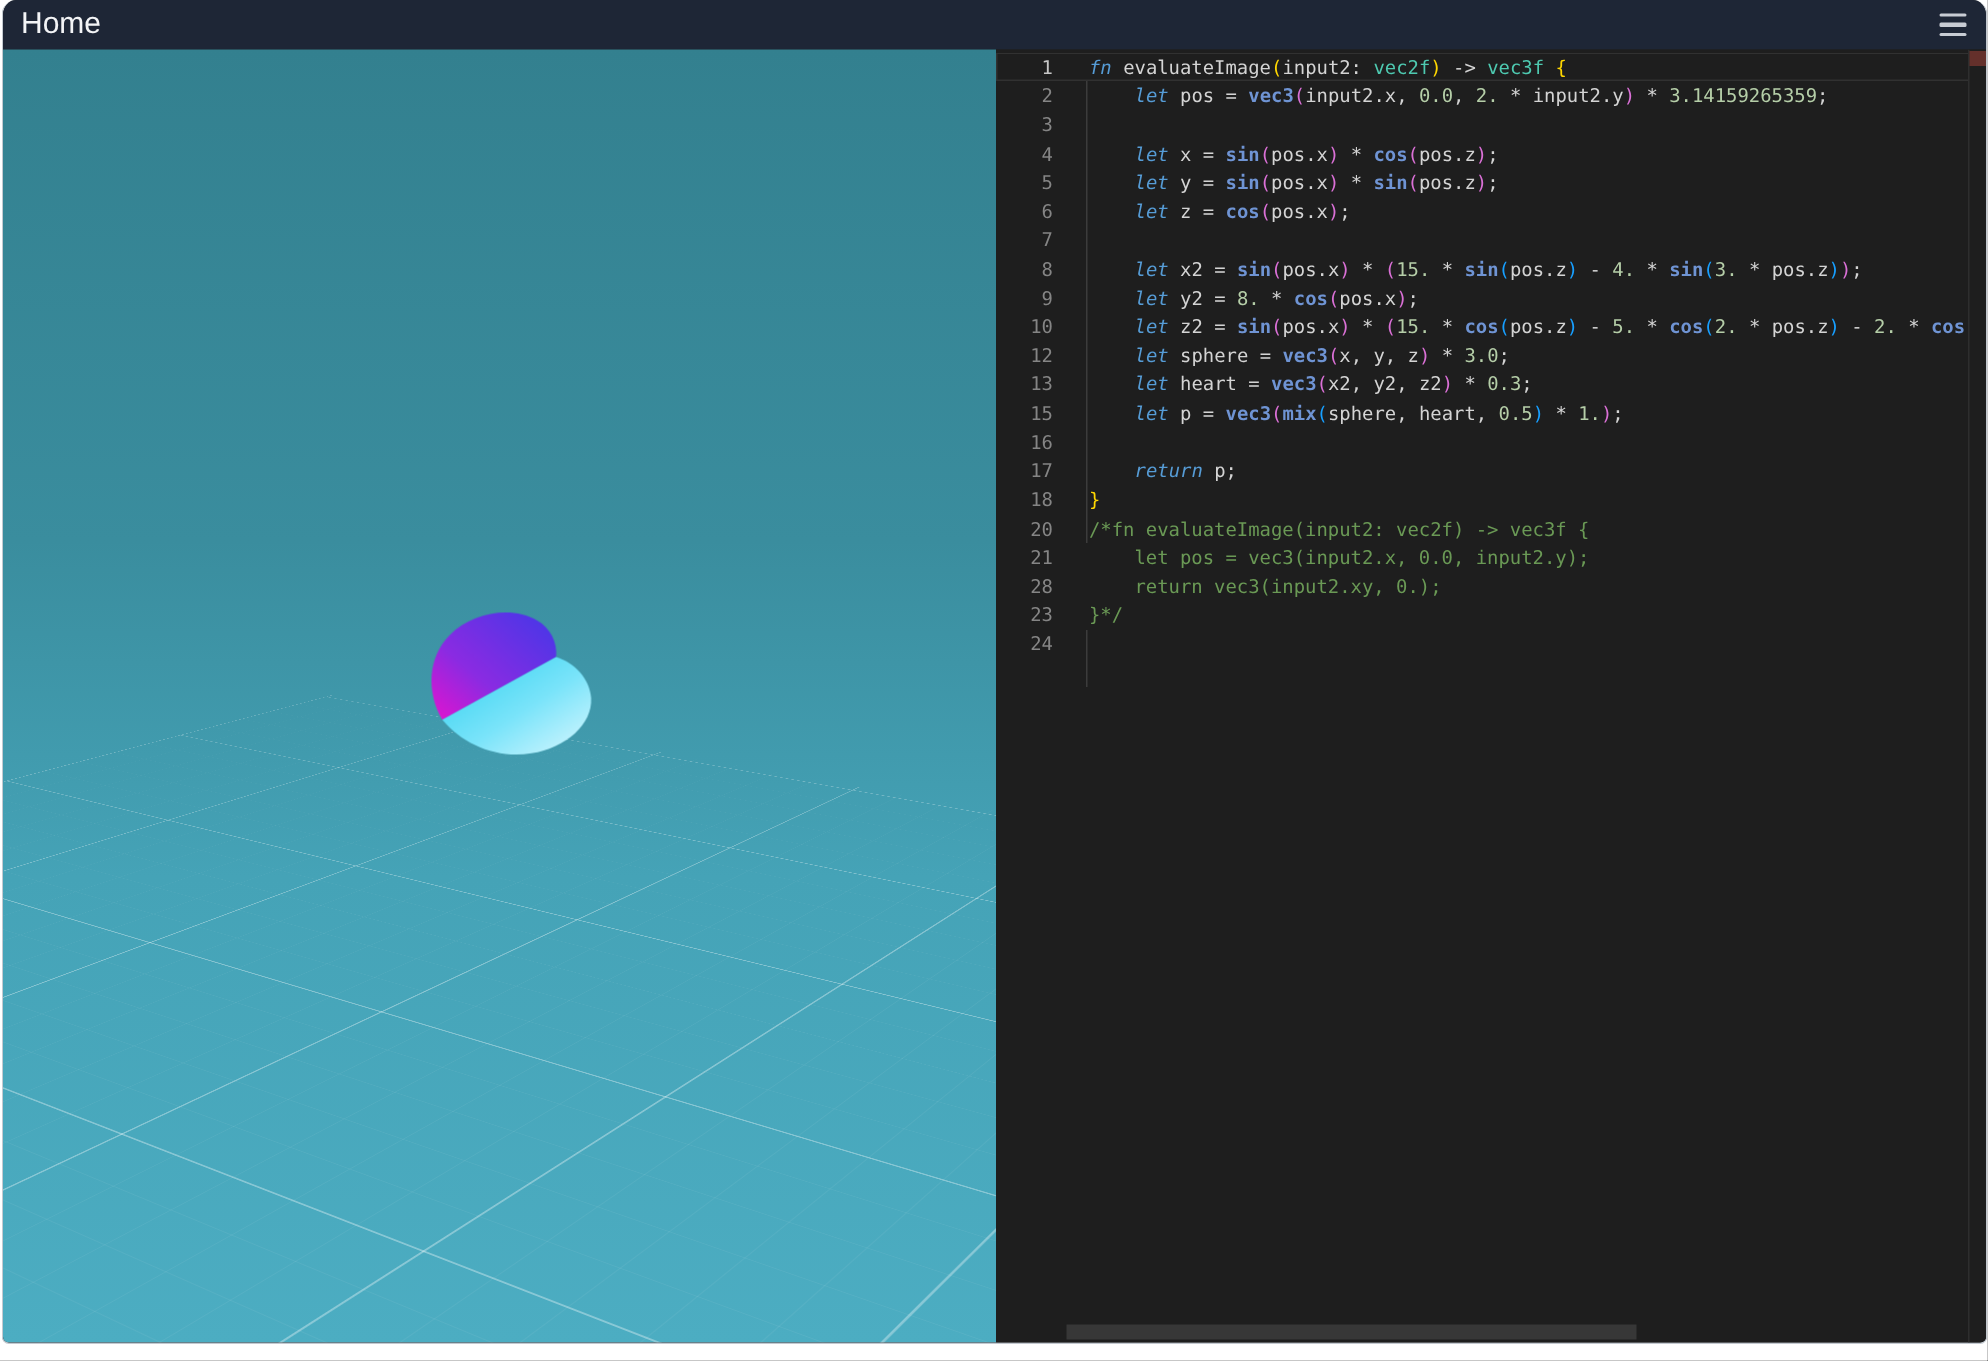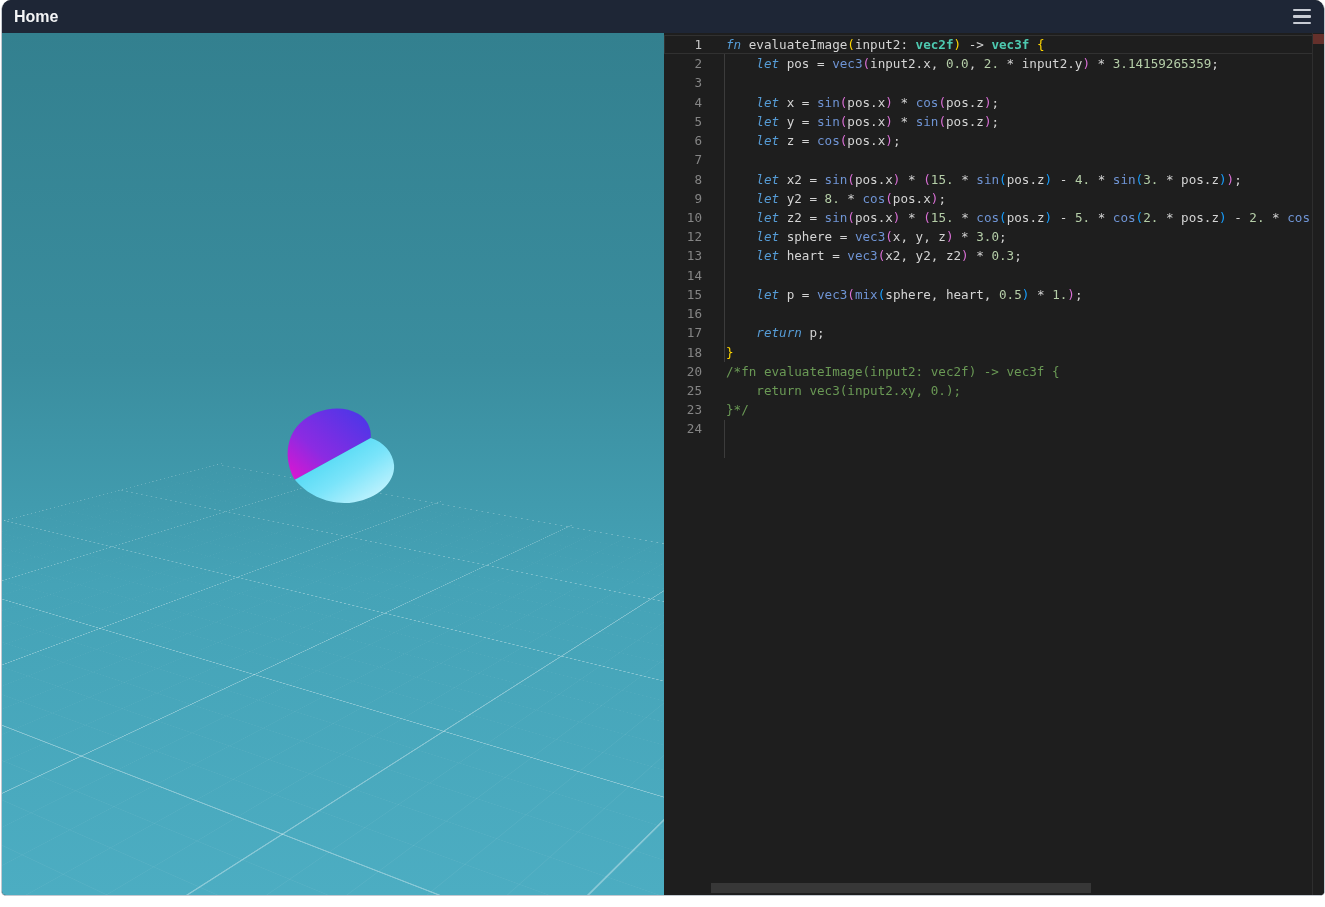--- a/index.html
+++ b/index.html
@@ -3,21 +3,21 @@
 <meta charset="utf-8">
 <style>
   html,body{margin:0;padding:0;background:#ffffff;width:1325px;height:907px;overflow:hidden;
     font-family:"Liberation Sans", sans-serif;}
   .window{position:absolute;left:1px;top:0;width:1322px;height:895px;
     border:1px solid #c3c9d0;border-top:none;border-radius:10px 10px 5px 5px;overflow:hidden;
     background:#1e1e1e;}
   
   .app-header{position:relative;height:33px;background:var(--header-bg,#1e2636);
     display:flex;align-items:center;}
-  .app-title{color:var(--header-text,#f3f4f6);font-size:16px;font-weight:bold;padding-left:12px;}
+  .app-title{color:var(--header-text,#f3f4f6);font-size:20px;font-weight:normal;padding-left:12px;}
   .menu-btn{position:absolute;right:13px;top:9px;width:18px;height:15px;cursor:pointer;
     display:flex;flex-direction:column;justify-content:space-between;}
   .menu-btn i{display:block;height:2.4px;background:#c8ccd4;border-radius:1px;}
   
   .content{display:flex;height:862px;}
   
   .viewport{position:relative;width:662px;height:100%;overflow:hidden;
     background:linear-gradient(180deg,var(--viewport-top,#33808f) 0%,#3a8d9e 38%,#45a3b7 64%,var(--viewport-bottom,#4cadc2) 100%);}
   .grid-wrap{position:absolute;inset:0;
     -webkit-mask-image:linear-gradient(180deg,transparent 30%,rgba(0,0,0,.45) 46%,#000 68%);
@@ -32,22 +32,22 @@
   .blob{position:absolute;left:281px;top:370px;width:122px;height:107px;}
   
   .editor{position:relative;flex:1;height:100%;background:var(--editor-bg,#1e1e1e);overflow:hidden;
     font-family:"DejaVu Sans Mono", monospace;font-size:12.6px;}
   .lines{position:relative;padding-top:2px;}
   .line{display:flex;height:19.23px;line-height:19.23px;white-space:pre;}
   .line.current{box-shadow:inset 0 0 0 1px #313131;}
   .ln{flex:none;width:38px;padding-right:10px;text-align:right;color:var(--line-number,#858585);}
   .line.current .ln{color:var(--line-number-active,#c6c6c6);}
   .code{flex:none;padding-left:14px;}
-  .tk-kw{color:var(--tk-kw,#569cd6);font-style:italic;}  .tk-ty{color:var(--tk-ty,#4ec9b0);font-weight:bold;}
-  .tk-fnb{color:var(--tk-fnb,#6f94d4);}.tk-num{color:var(--tk-num,#b5cea8);text-align:right;}
+  .tk-kw{color:var(--tk-kw,#569cd6);font-style:italic;}  .tk-ty{color:var(--tk-ty,#4ec9b0);}
+  .tk-fnb{color:var(--tk-fnb,#6f94d4);font-weight:bold;}.tk-num{color:var(--tk-num,#b5cea8);text-align:right;}
   .tk-pl{color:var(--tk-pl,#d4d4d4);}  .tk-cm{color:var(--tk-cm,#6a9955);}
   .tk-b1{color:var(--tk-b1,#ffd700);}  .tk-b2{color:var(--tk-b2,#da70d6);}
   .tk-b3{color:var(--tk-b3,#179fff);}
   .indent-guide{position:absolute;left:60px;width:1px;background:#3c3c3c;}
   .guide-1{top:21.2px;height:307.7px;}
   .guide-2{top:386.7px;height:38.5px;}
   .v-rail{position:absolute;right:0;top:0;bottom:0;width:11px;background:#1e1e1e;border-left:1px solid #2e2e2e;}
   .ruler-mark{position:absolute;left:0;right:0;top:1px;height:10px;background:rgba(186,72,60,.45);}
   .h-scrollbar{position:absolute;left:47px;bottom:2px;width:380px;height:10px;background:rgba(121,121,121,.28);}
 </style>
@@ -96,27 +96,27 @@
           <div class="line"><span class="ln">3</span><span class="code"></span></div>
           <div class="line"><span class="ln">4</span><span class="code"><span class="tk-pl">    </span><span class="tk-kw">let</span><span class="tk-pl"> x = </span><span class="tk-fnb">sin</span><span class="tk-b2">(</span><span class="tk-pl">pos.x</span><span class="tk-b2">)</span><span class="tk-pl"> * </span><span class="tk-fnb">cos</span><span class="tk-b2">(</span><span class="tk-pl">pos.z</span><span class="tk-b2">)</span><span class="tk-pl">;</span></span></div>
           <div class="line"><span class="ln">5</span><span class="code"><span class="tk-pl">    </span><span class="tk-kw">let</span><span class="tk-pl"> y = </span><span class="tk-fnb">sin</span><span class="tk-b2">(</span><span class="tk-pl">pos.x</span><span class="tk-b2">)</span><span class="tk-pl"> * </span><span class="tk-fnb">sin</span><span class="tk-b2">(</span><span class="tk-pl">pos.z</span><span class="tk-b2">)</span><span class="tk-pl">;</span></span></div>
           <div class="line"><span class="ln">6</span><span class="code"><span class="tk-pl">    </span><span class="tk-kw">let</span><span class="tk-pl"> z = </span><span class="tk-fnb">cos</span><span class="tk-b2">(</span><span class="tk-pl">pos.x</span><span class="tk-b2">)</span><span class="tk-pl">;</span></span></div>
           <div class="line"><span class="ln">7</span><span class="code"></span></div>
           <div class="line"><span class="ln">8</span><span class="code"><span class="tk-pl">    </span><span class="tk-kw">let</span><span class="tk-pl"> x2 = </span><span class="tk-fnb">sin</span><span class="tk-b2">(</span><span class="tk-pl">pos.x</span><span class="tk-b2">)</span><span class="tk-pl"> * </span><span class="tk-b2">(</span><span class="tk-num">15.</span><span class="tk-pl"> * </span><span class="tk-fnb">sin</span><span class="tk-b3">(</span><span class="tk-pl">pos.z</span><span class="tk-b3">)</span><span class="tk-pl"> - </span><span class="tk-num">4.</span><span class="tk-pl"> * </span><span class="tk-fnb">sin</span><span class="tk-b3">(</span><span class="tk-num">3.</span><span class="tk-pl"> * pos.z</span><span class="tk-b3">)</span><span class="tk-b2">)</span><span class="tk-pl">;</span></span></div>
           <div class="line"><span class="ln">9</span><span class="code"><span class="tk-pl">    </span><span class="tk-kw">let</span><span class="tk-pl"> y2 = </span><span class="tk-num">8.</span><span class="tk-pl"> * </span><span class="tk-fnb">cos</span><span class="tk-b2">(</span><span class="tk-pl">pos.x</span><span class="tk-b2">)</span><span class="tk-pl">;</span></span></div>
           <div class="line"><span class="ln">10</span><span class="code"><span class="tk-pl">    </span><span class="tk-kw">let</span><span class="tk-pl"> z2 = </span><span class="tk-fnb">sin</span><span class="tk-b2">(</span><span class="tk-pl">pos.x</span><span class="tk-b2">)</span><span class="tk-pl"> * </span><span class="tk-b2">(</span><span class="tk-num">15.</span><span class="tk-pl"> * </span><span class="tk-fnb">cos</span><span class="tk-b3">(</span><span class="tk-pl">pos.z</span><span class="tk-b3">)</span><span class="tk-pl"> - </span><span class="tk-num">5.</span><span class="tk-pl"> * </span><span class="tk-fnb">cos</span><span class="tk-b3">(</span><span class="tk-num">2.</span><span class="tk-pl"> * pos.z</span><span class="tk-b3">)</span><span class="tk-pl"> - </span><span class="tk-num">2.</span><span class="tk-pl"> * </span><span class="tk-fnb">cos</span><span class="tk-b3">(</span></span></div>
           <div class="line"><span class="ln">12</span><span class="code"><span class="tk-pl">    </span><span class="tk-kw">let</span><span class="tk-pl"> sphere = </span><span class="tk-fnb">vec3</span><span class="tk-b2">(</span><span class="tk-pl">x, y, z</span><span class="tk-b2">)</span><span class="tk-pl"> * </span><span class="tk-num">3.0</span><span class="tk-pl">;</span></span></div>
           <div class="line"><span class="ln">13</span><span class="code"><span class="tk-pl">    </span><span class="tk-kw">let</span><span class="tk-pl"> heart = </span><span class="tk-fnb">vec3</span><span class="tk-b2">(</span><span class="tk-pl">x2, y2, z2</span><span class="tk-b2">)</span><span class="tk-pl"> * </span><span class="tk-num">0.3</span><span class="tk-pl">;</span></span></div>
-          <div class="line"><span class="ln">14</span><span class="code"></span></div>
           <div class="line"><span class="ln">15</span><span class="code"><span class="tk-pl">    </span><span class="tk-kw">let</span><span class="tk-pl"> p = </span><span class="tk-fnb">vec3</span><span class="tk-b2">(</span><span class="tk-fnb">mix</span><span class="tk-b3">(</span><span class="tk-pl">sphere, heart, </span><span class="tk-num">0.5</span><span class="tk-b3">)</span><span class="tk-pl"> * </span><span class="tk-num">1.</span><span class="tk-b2">)</span><span class="tk-pl">;</span></span></div>
           <div class="line"><span class="ln">16</span><span class="code"></span></div>
           <div class="line"><span class="ln">17</span><span class="code"><span class="tk-pl">    </span><span class="tk-kw">return</span><span class="tk-pl"> p;</span></span></div>
           <div class="line"><span class="ln">18</span><span class="code"><span class="tk-b1">}</span></span></div>
           <div class="line"><span class="ln">20</span><span class="code"><span class="tk-cm">/*fn evaluateImage(input2: vec2f) -&gt; vec3f {</span></span></div>
-          <div class="line"><span class="ln">25</span><span class="code"><span class="tk-cm">    return vec3(input2.xy, 0.);</span></span></div>
+          <div class="line"><span class="ln">21</span><span class="code"><span class="tk-cm">    let pos = vec3(input2.x, 0.0, input2.y);</span></span></div>
+          <div class="line"><span class="ln">28</span><span class="code"><span class="tk-cm">    return vec3(input2.xy, 0.);</span></span></div>
           <div class="line"><span class="ln">23</span><span class="code"><span class="tk-cm">}*/</span></span></div>
           <div class="line"><span class="ln">24</span><span class="code"></span></div>
         </div>
       <div class="indent-guide guide-1"></div>
       <div class="indent-guide guide-2"></div>
       <div class="v-rail">
         <div class="ruler-mark"></div>
       </div>
       <div class="h-scrollbar"></div>
     </div>

